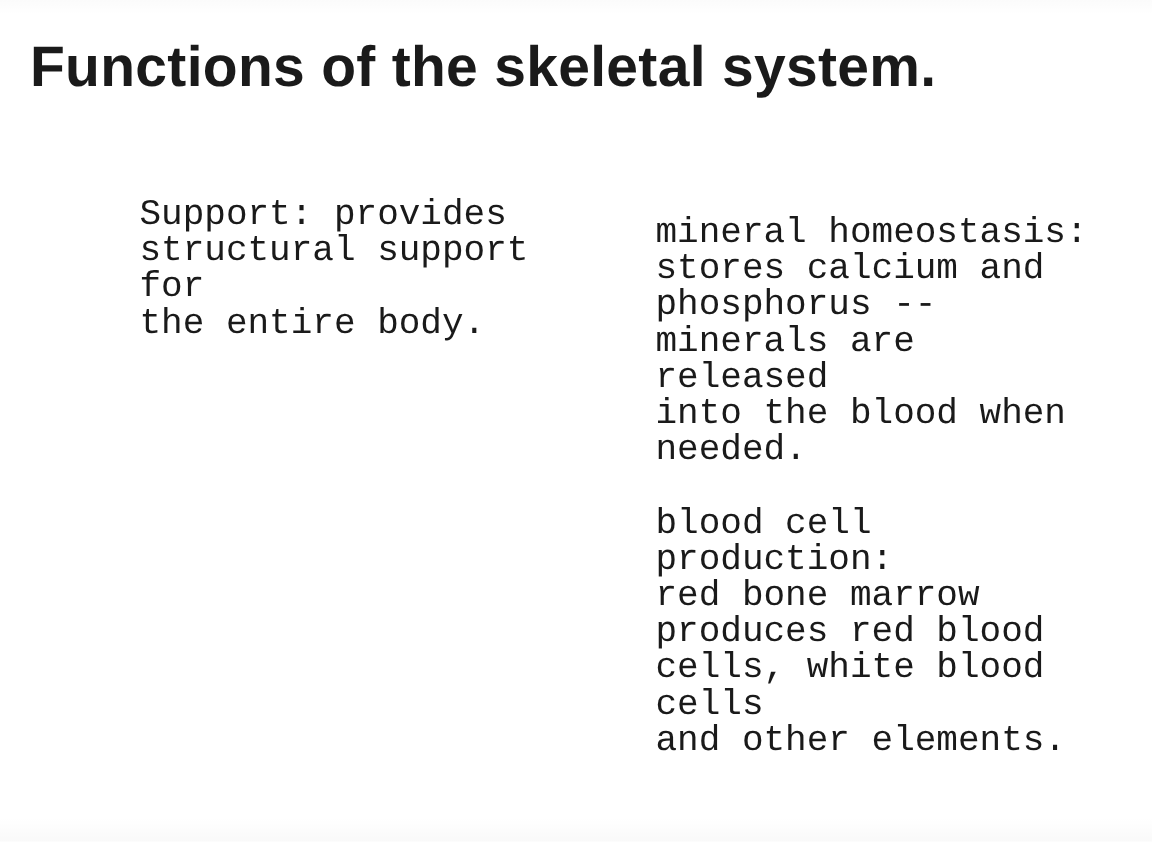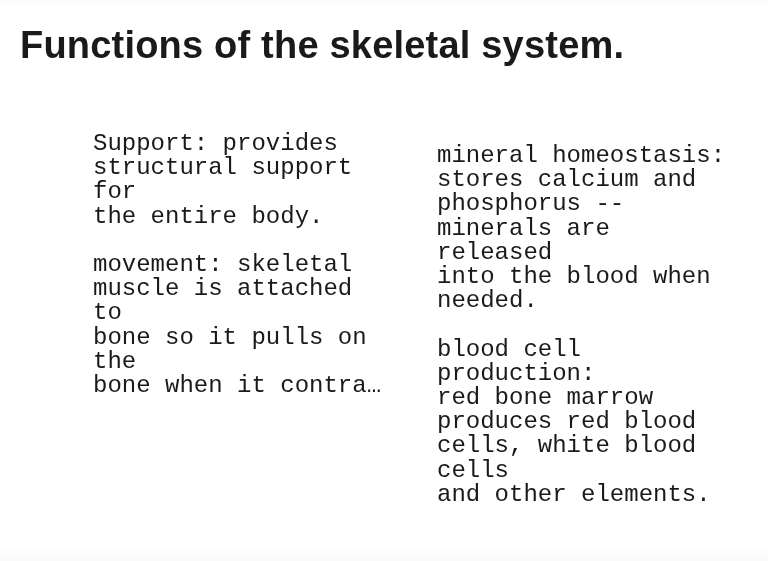--- a/index.html
+++ b/index.html
@@ -60,24 +60,20 @@
 <body>
 
 <div class="slide">
 
   <h1 class="slide-title">Functions of the skeletal system.</h1>
 
   <div class="text-column left">
     <p class="para">Support: provides
 structural support for
 the entire body.</p>
-    <p class="para">movement: skeletal
-muscle is attached to
-bone so it pulls on the
-bone when it contra…</p>
   </div>
 
   <div class="text-column right">
     <p class="para">mineral homeostasis:
 stores calcium and
 phosphorus --
 minerals are released
 into the blood when
 needed.</p>
     <p class="para">blood cell production:

